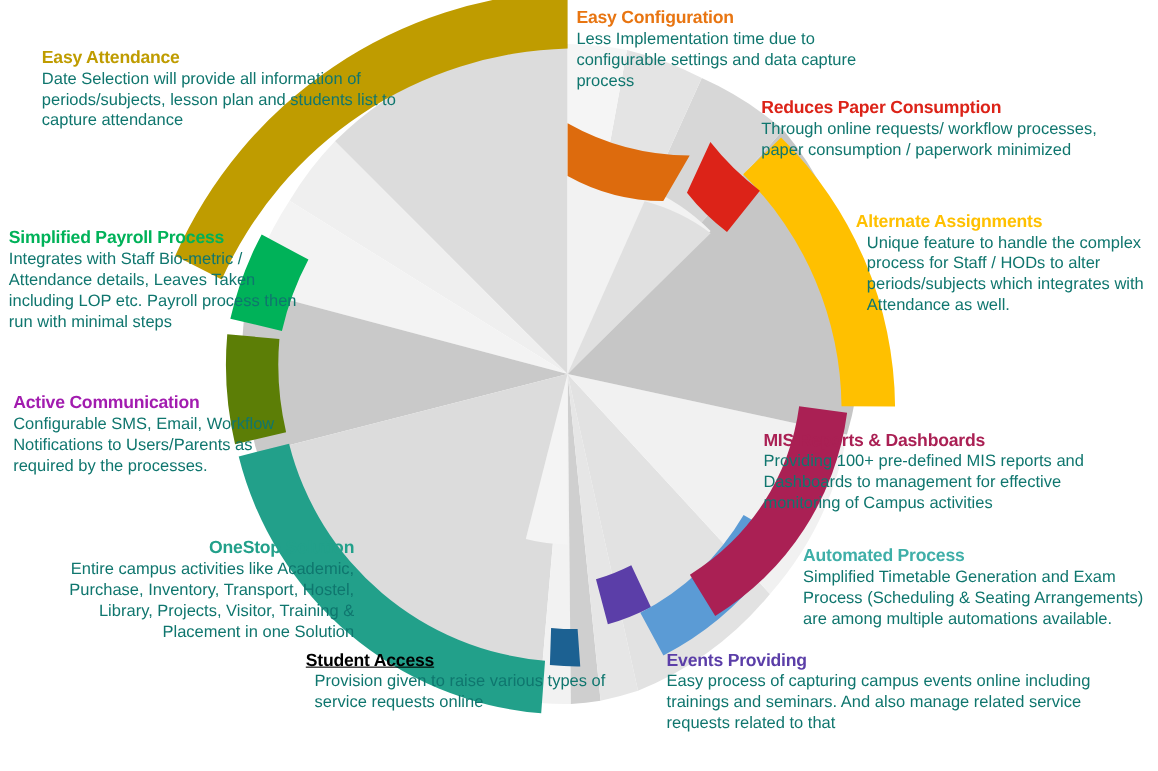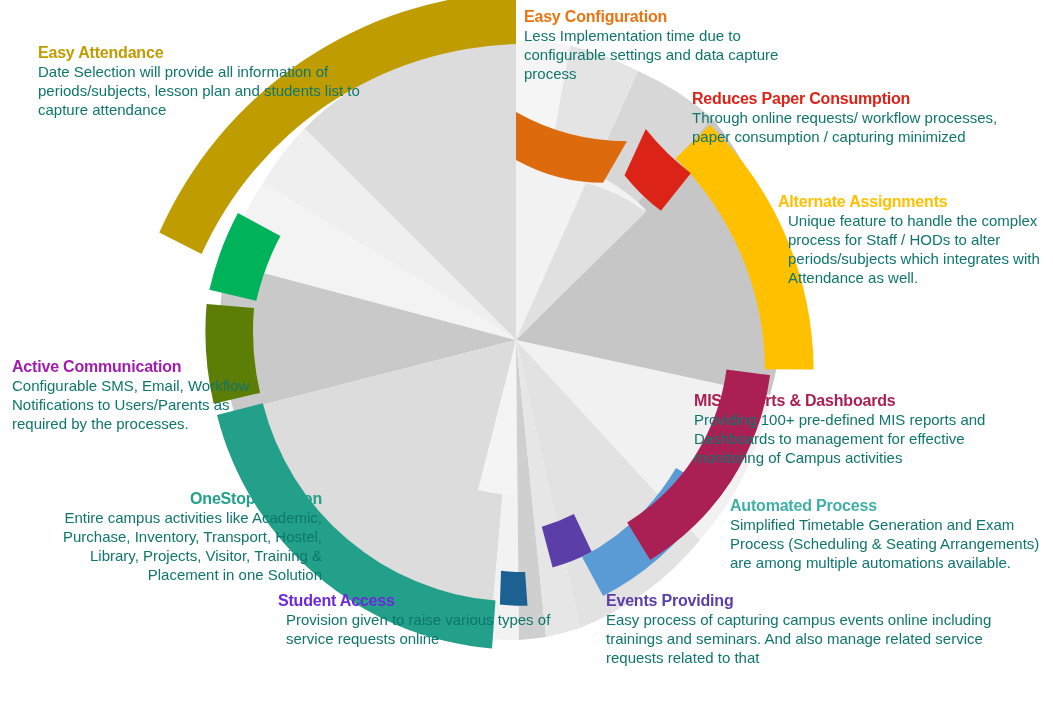--- a/index.html
+++ b/index.html
@@ -119,33 +119,37 @@
 
       <path d="M 516,112 A 228,228 0 0,0 627.0,141.3 L 603.0,182.8 A 180,180 0 0,1 516,160 Z" fill="#DD6B0D"></path>
     </g>
   </svg>
 
   <div class="callout" style="left:38px; top:44px; width:330px;">
     <p class="title" style="color:#BF9C00;">Easy Attendance</p>
     <p class="body">Date Selection will provide all information of periods/subjects, lesson plan and students list to capture attendance</p>
   </div>
 
+  <div class="callout" style="left:8px; top:208px; width:278px;">
+    <p class="title" style="color:#00B259;">Simplified Payroll Process</p>
+    <p class="body">Integrates with Staff Bio-metric / Attendance details, Leaves Taken including LOP etc. Payroll process then run with minimal steps</p>
+  </div>
 
   <div class="callout" style="left:12px; top:358px; width:262px;">
     <p class="title" style="color:#a21caf;">Active Communication</p>
     <p class="body">Configurable SMS, Email, Workflow Notifications to Users/Parents as required by the processes.</p>
   </div>
 
   <div class="callout indent" style="left:22px; top:490px; width:300px;text-align:right;">
     <p class="title" style="color:#22A08A;">OneStop Solution</p>
     <p class="body">Entire campus activities like Academic, Purchase, Inventory, Transport, Hostel, Library, Projects, Visitor, Training &amp; Placement in one Solution</p>
   </div>
 
   <div class="callout indent" style="left:278px; top:592px; width:300px;">
-    <p class="title" style="color:#6d28d9;">Student Access</p>
+    <p class="title" style="color:#000000;text-decoration:underline;">Student Access</p>
     <p class="body">Provision given to raise various types of service requests online</p>
   </div>
 
   <div class="callout" style="left:606px; top:592px; width:390px;">
     <p class="title" style="color:#5B3EA8;">Events Providing</p>
     <p class="body">Easy process of capturing campus events online including trainings and seminars. And also manage related service requests related to that</p>
   </div>
 
   <div class="callout" style="left:730px; top:497px; width:318px;">
     <p class="title" style="color:#3FAFA8;">Automated Process</p>
@@ -157,21 +161,21 @@
     <p class="body">Providing 100+ pre-defined MIS reports and Dashboards to management for effective monitoring of Campus activities</p>
   </div>
 
   <div class="callout indent2" style="left:778px; top:193px; width:268px;">
     <p class="title" style="color:#FFC000;">Alternate Assignments</p>
     <p class="body">Unique feature to handle the complex process for Staff / HODs to alter periods/subjects which integrates with Attendance as well.</p>
   </div>
 
   <div class="callout" style="left:692px; top:90px; width:310px;">
     <p class="title" style="color:#DC2318;">Reduces Paper Consumption</p>
-    <p class="body">Through online requests/ workflow processes, paper consumption / capturing minimized</p>
+    <p class="body">Through online requests/ workflow processes, paper consumption / paperwork minimized</p>
   </div>
 
   <div class="callout" style="left:524px; top:8px; width:255px;">
     <p class="title" style="color:#E87511;">Easy Configuration</p>
     <p class="body">Less Implementation time due to configurable settings and data capture process</p>
   </div>
 
 </div>
 
 </body></html>

